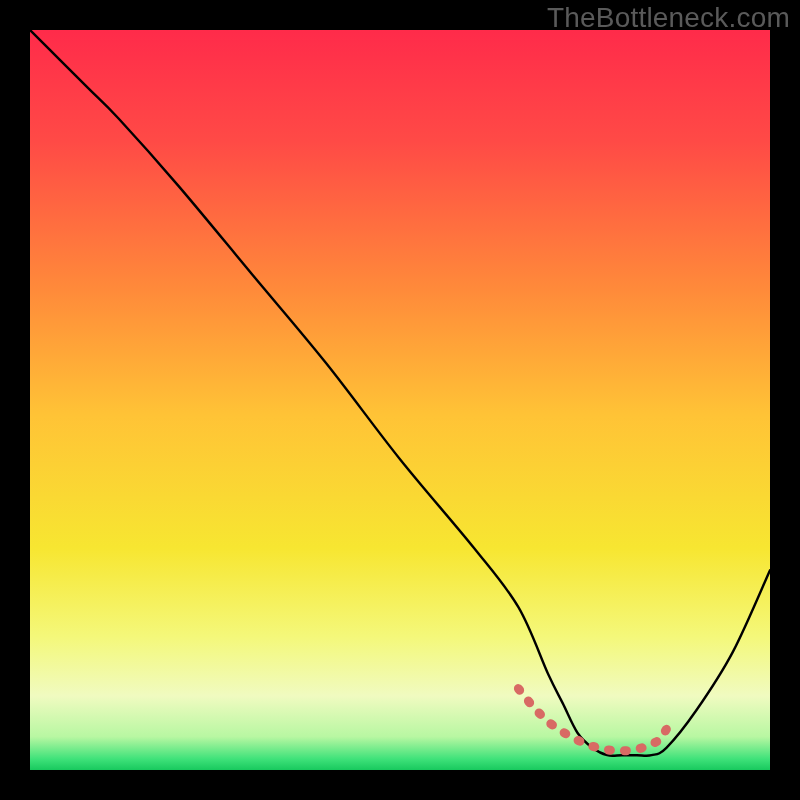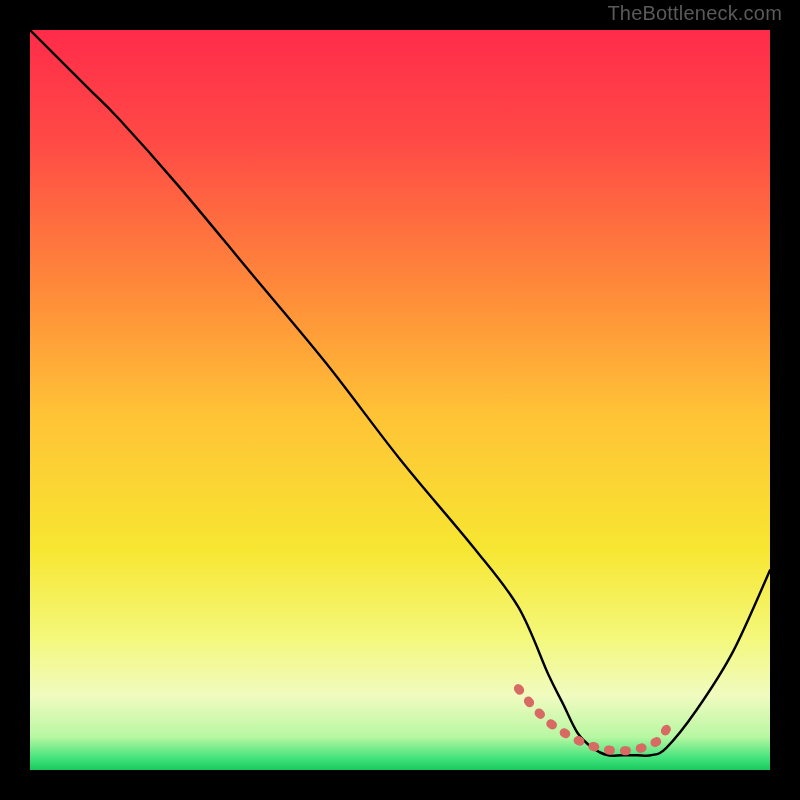--- a/index.html
+++ b/index.html
@@ -7,23 +7,23 @@
     padding: 0;
     background: #000;
     width: 800px;
     height: 800px;
     overflow: hidden;
     font-family: Arial, Helvetica, sans-serif;
   }
   .watermark {
     position: absolute;
     top: 2px;
-    right: 18px;
+    right: 10px;
     color: #5a5a5a;
-    font-size: 20px;
+    font-size: 28px;
     font-weight: 400;
     z-index: 10;
     letter-spacing: 0.2px;
   }
   .frame {
     position: absolute;
     background: #000;
   }
   .frame.top    { left: 0;   top: 0;    width: 800px; height: 30px; }
   .frame.bottom { left: 0;   top: 770px; width: 800px; height: 30px; }

